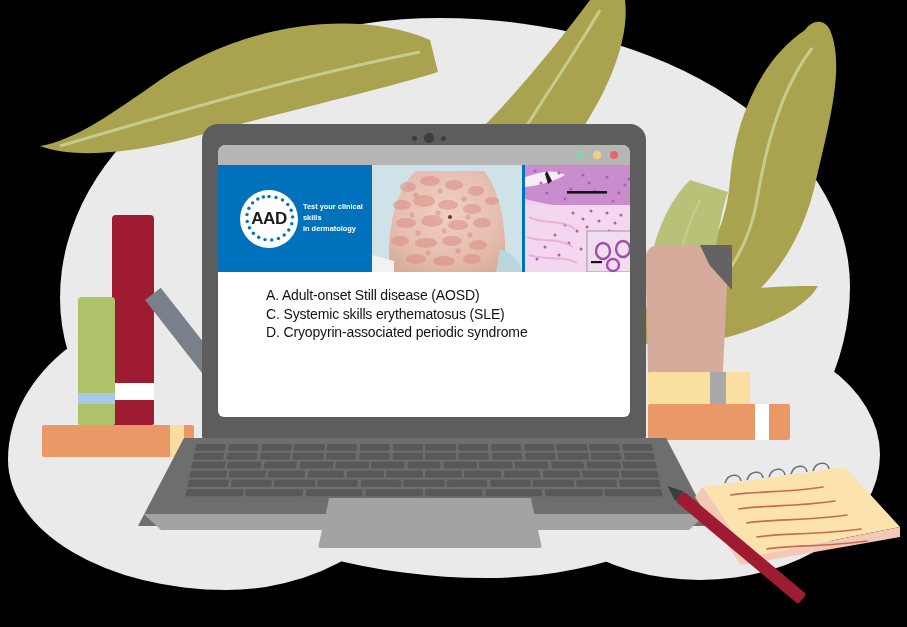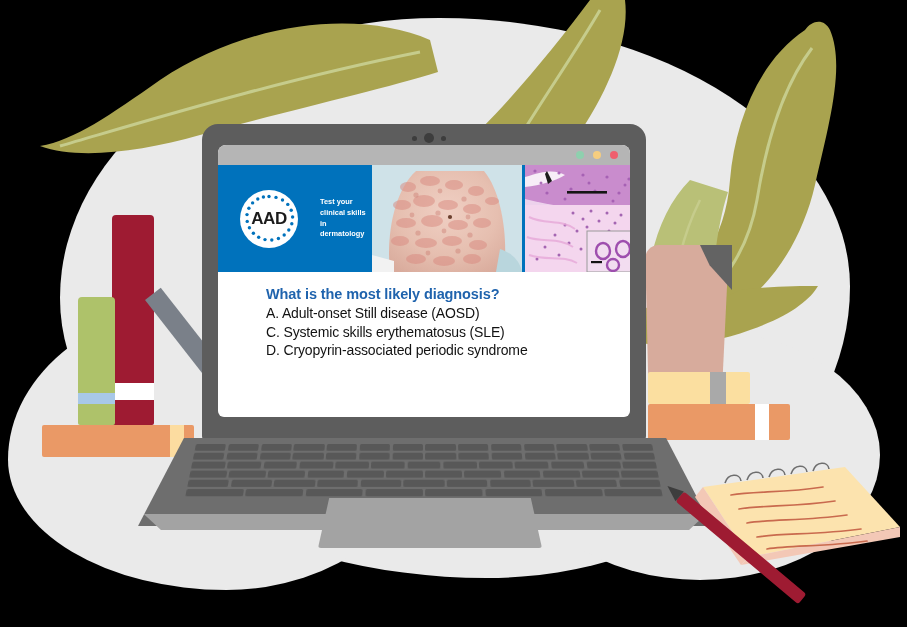--- a/index.html
+++ b/index.html
@@ -207,21 +207,21 @@
     flex: none;
   }
   .aad-badge-text {
     font-size: 17px;
     font-weight: bold;
     color: #1b1b1b;
     letter-spacing: -0.5px;
     z-index: 2;
   }
   .aad-tagline {
-    margin-left: 22px;
+    margin-left: 5px;
     color: #ffffff;
     font-size: 7.4px;
     font-weight: bold;
     line-height: 1.45;
   }
   .panel-clinical {
     width: 150px;
     position: relative;
     overflow: hidden;
     background: #e8cdc0;
@@ -526,21 +526,20 @@
             <ellipse cx="78" cy="86" rx="7" ry="8"></ellipse>
             <ellipse cx="98" cy="84" rx="7" ry="8"></ellipse>
             <ellipse cx="88" cy="100" rx="6" ry="6"></ellipse>
           </g>
           <rect x="66" y="96" width="11" height="2.2" fill="#141414"></rect>
         </svg>
       </div>
     </div>
 
     <div class="content-area">
-      <div class="q-title">What is the most likely diagnosis?</div>
       <div class="q-option">A. Adult-onset Still disease (AOSD)</div>
       <div class="q-option">C. Systemic skills erythematosus (SLE)</div>
       <div class="q-option">D. Cryopyrin-associated periodic syndrome</div>
     </div>
   </div>
 
   <div class="laptop-base"></div>
   <div class="keyboard">
     <div class="key-row">
         <span class="key"></span>

